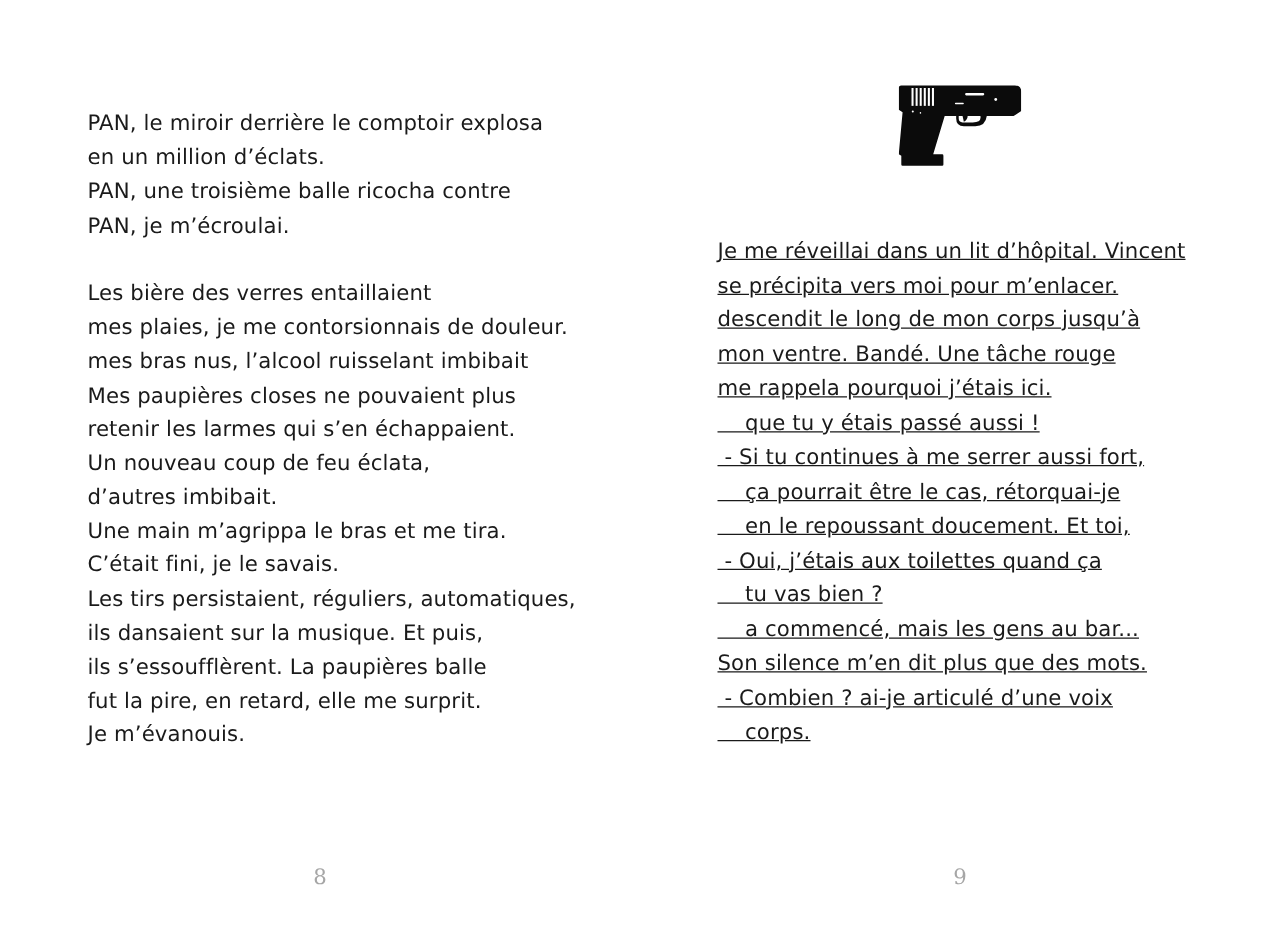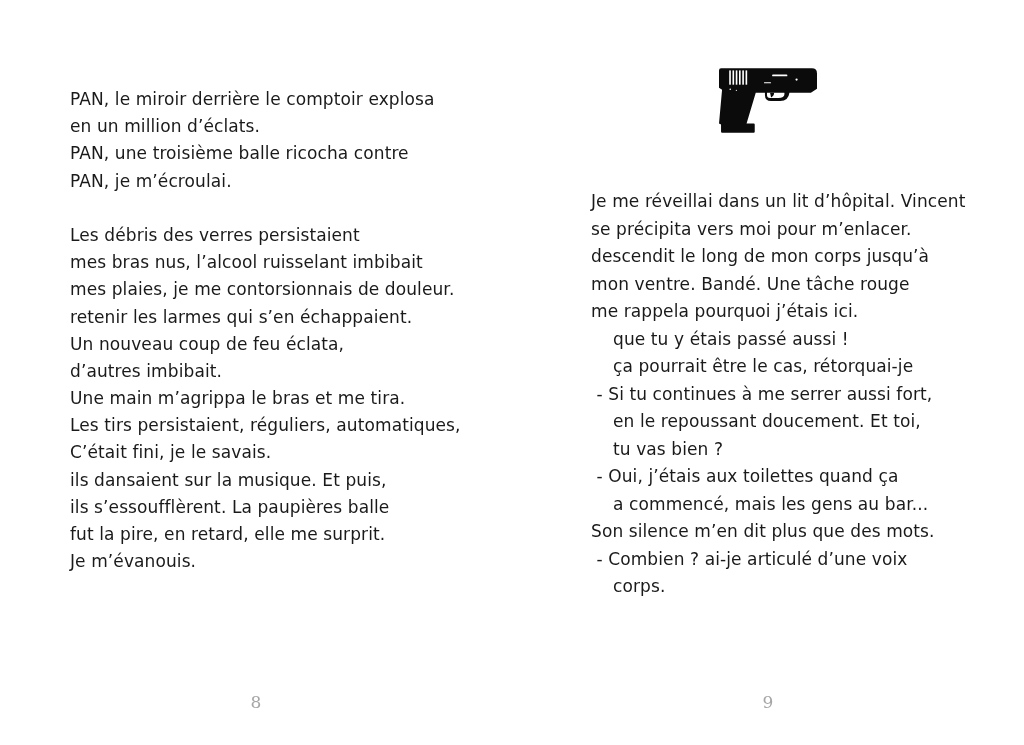--- a/index.html
+++ b/index.html
@@ -10,21 +10,21 @@
   }
   .spread {
     position: relative;
     width: 1024px; height: 745px;
     background: var(--background, #ffffff);
     color: var(--text, #1a1a1a);
     overflow: hidden;
   }
   .text-col { position: absolute; }
   .left-col  { left: 70px;  top: 86px;  width: 470px; }
-  .right-col { left: 591px; top: 188px; width: 420px; }
+  .right-col { left: 574px; top: 188px; width: 420px; text-decoration: underline; }
   .line {
     white-space: pre;
     font-size: 17px;
     letter-spacing: 0.1px;
   }
   .left-col .line  { line-height: 27.2px; height: 27.2px; }
   .right-col .line { line-height: 27.5px; height: 27.5px; }
   .pagenum {
     position: absolute;
     top: 692px;
@@ -73,47 +73,48 @@
       </g>
     </svg>
   </div>
 
   <div class="text-col left-col">
     <div class="line">PAN, le miroir derrière le comptoir explosa</div>
     <div class="line">en un million d’éclats.</div>
     <div class="line">PAN, une troisième balle ricocha contre</div>
     <div class="line">PAN, je m’écroulai.</div>
     <div class="line"></div>
-    <div class="line">Les débris des verres persistaient</div>
+    <div class="line">Les bière des verres entaillaient</div>
+    <div class="line">mes plaies, je me contorsionnais de douleur.</div>
     <div class="line">mes bras nus, l’alcool ruisselant imbibait</div>
-    <div class="line">mes plaies, je me contorsionnais de douleur.</div>
+    <div class="line">Mes paupières closes ne pouvaient plus</div>
     <div class="line">retenir les larmes qui s’en échappaient.</div>
     <div class="line">Un nouveau coup de feu éclata,</div>
     <div class="line">d’autres imbibait.</div>
     <div class="line">Une main m’agrippa le bras et me tira.</div>
+    <div class="line">C’était fini, je le savais.</div>
     <div class="line">Les tirs persistaient, réguliers, automatiques,</div>
-    <div class="line">C’était fini, je le savais.</div>
     <div class="line">ils dansaient sur la musique. Et puis,</div>
     <div class="line">ils s’essoufflèrent. La paupières balle</div>
     <div class="line">fut la pire, en retard, elle me surprit.</div>
     <div class="line">Je m’évanouis.</div>
   </div>
 
   <div class="text-col right-col">
     <div class="line">Je me réveillai dans un lit d’hôpital. Vincent</div>
     <div class="line">se précipita vers moi pour m’enlacer.</div>
     <div class="line">descendit le long de mon corps jusqu’à</div>
     <div class="line">mon ventre. Bandé. Une tâche rouge</div>
     <div class="line">me rappela pourquoi j’étais ici.</div>
     <div class="line">    que tu y étais passé aussi !</div>
+    <div class="line"> - Si tu continues à me serrer aussi fort,</div>
     <div class="line">    ça pourrait être le cas, rétorquai-je</div>
-    <div class="line"> - Si tu continues à me serrer aussi fort,</div>
     <div class="line">    en le repoussant doucement. Et toi,</div>
+    <div class="line"> - Oui, j’étais aux toilettes quand ça</div>
     <div class="line">    tu vas bien ?</div>
-    <div class="line"> - Oui, j’étais aux toilettes quand ça</div>
     <div class="line">    a commencé, mais les gens au bar...</div>
     <div class="line">Son silence m’en dit plus que des mots.</div>
     <div class="line"> - Combien ? ai-je articulé d’une voix</div>
     <div class="line">    corps.</div>
   </div>
 
   <div class="pagenum pagenum-left">8</div>
   <div class="pagenum pagenum-right">9</div>
 
 </div>

